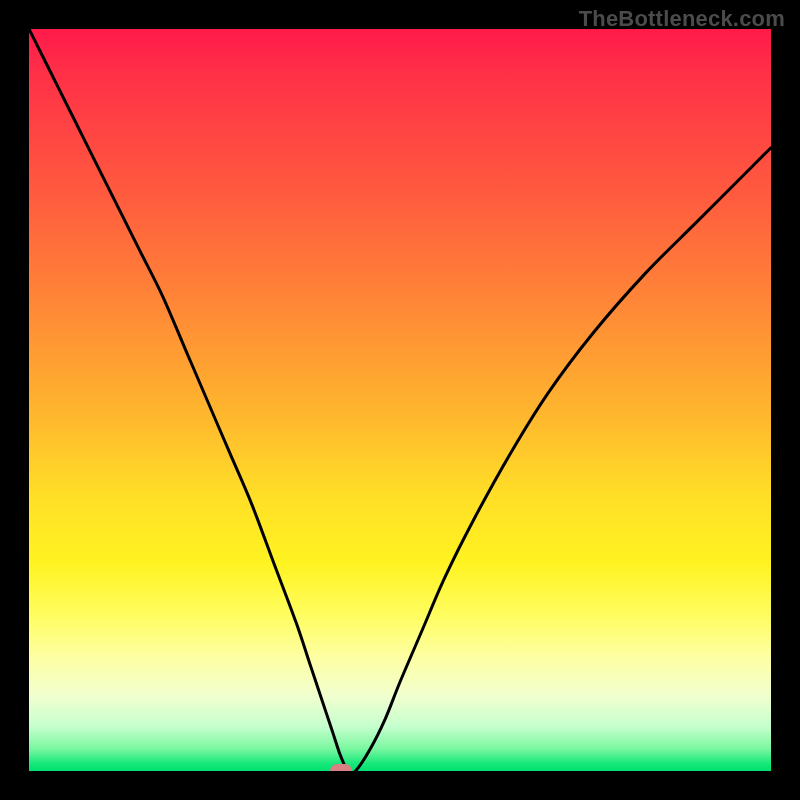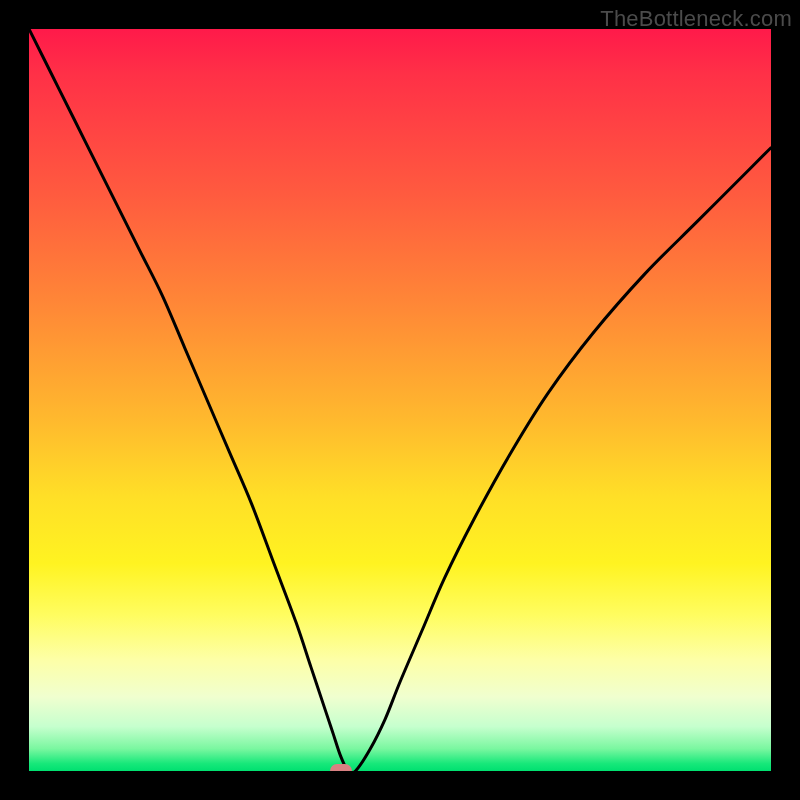--- a/index.html
+++ b/index.html
@@ -12,24 +12,24 @@
   }
   .frame {
     position: relative;
     width: 800px;
     height: 800px;
     background: #000;
   }
   .watermark {
     position: absolute;
     top: 6px;
-    right: 8px;
+    right: 15px;
     color: #4b4b4b;
     font-size: 22px;
-    font-weight: 400;
+    font-weight: 700;
     letter-spacing: 0.2px;
     z-index: 4;
     text-align: right;
   }
   .plot-area {
     position: absolute;
     left: 29px;
     top: 29px;
     width: 742px;
     height: 742px;

